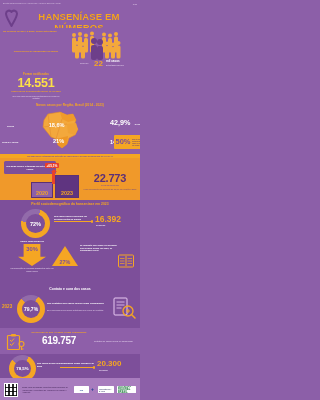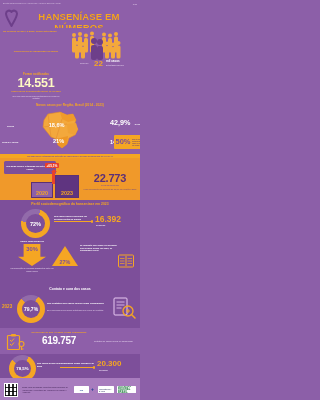--- a/index.html
+++ b/index.html
@@ -93,21 +93,21 @@
   .b2 {
     position: absolute; left: 0; top: 72px; width: 140px; height: 30px;
     background: #8e5fa9;
   }
   .b2-lead {
     position: absolute; left: 4px; top: 1px; width: 64px; text-align: center;
     font-size: 3px; font-weight: bold; color: #f5a623; line-height: 3.6px;
   }
   .bignum-2 {
     position: absolute; left: 2px; top: 5px; width: 68px; text-align: center;
-    font-size: 12.5px; font-weight: bold; color: #fef9c3;
+    font-size: 12.5px; font-weight: bold; color: #fde047;
     letter-spacing: -.2px; line-height: 13.5px;
   }
   .b2-sub {
     position: absolute; left: 5px; top: 18px; width: 62px; text-align: center;
     font-size: 2.3px; font-weight: bold; color: #f5a623; line-height: 2.8px;
   }
   .b2-note {
     position: absolute; left: 10px; top: 22.5px; width: 52px; text-align: center;
     font-size: 1.9px; color: #e0cbea; line-height: 2.3px;
   }

